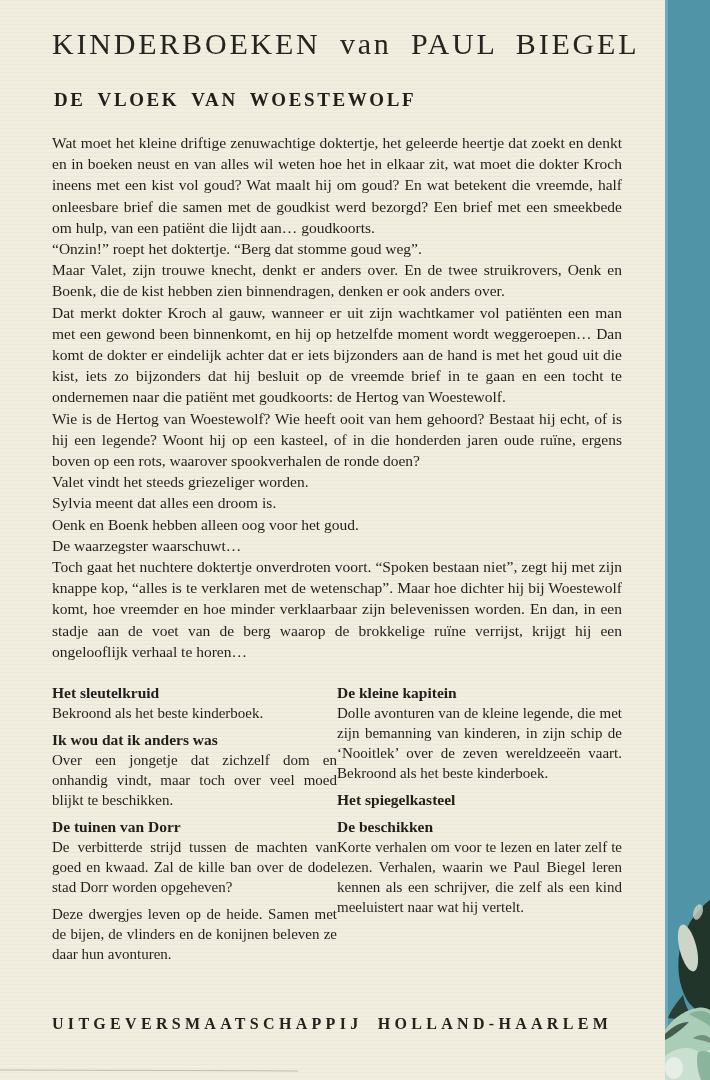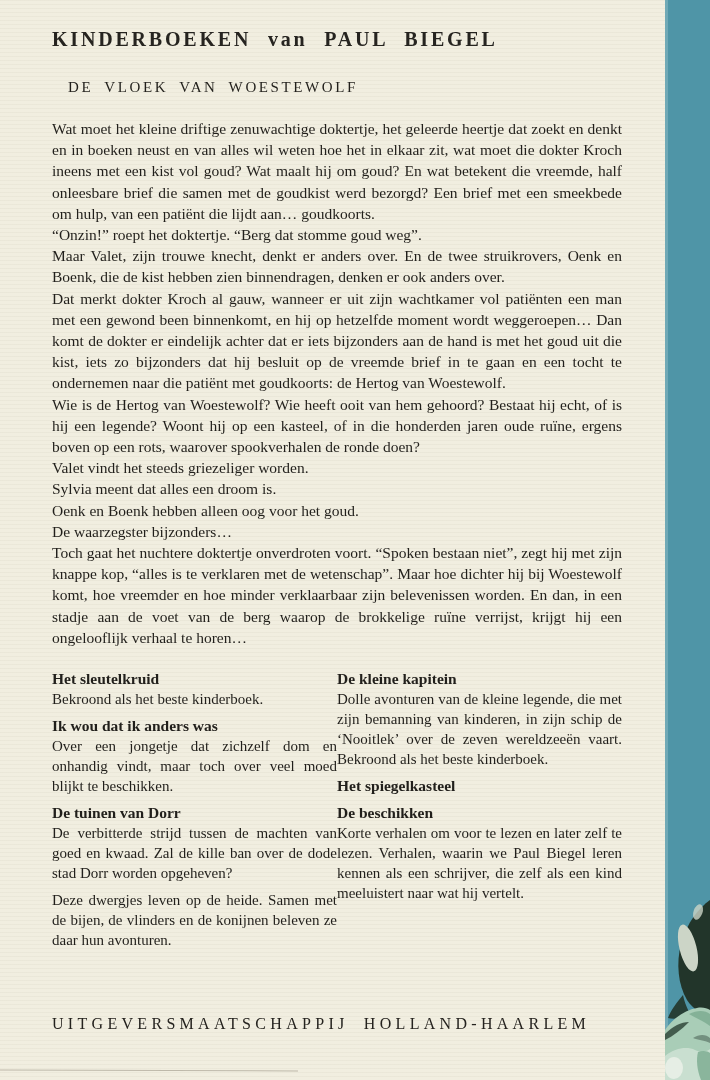--- a/index.html
+++ b/index.html
@@ -8,38 +8,38 @@
     background-color:#f1eee0;
     background-image:repeating-linear-gradient(180deg, rgba(120,110,85,.05) 0 1px, transparent 1px 4px);
     font-family:"Liberation Serif","DejaVu Serif",serif;
     color:#211f1b;
   }
   .content {
     position:absolute; top:0; left:0; width:665px; height:1080px;
     box-sizing:border-box; padding:0 43px 0 52px;
   }
   .title {
-    margin:29px 0 16px; font-size:20px; font-weight:700; line-height:1;
+    margin:29px 0 16px; font-size:30px; font-weight:400; line-height:1;
     letter-spacing:2.8px; word-spacing:9px; white-space:nowrap; color:#262420;
   }
   .subtitle {
-    margin:31px 16px 0; font-size:15px; font-weight:400; line-height:1;
+    margin:31px 2px 0; font-size:19px; font-weight:700; line-height:1;
     letter-spacing:2.6px; word-spacing:5px; white-space:nowrap;
   }
   .blurb { margin-top:23px; font-size:15.5px; line-height:21.2px; }
   .blurb p { margin:0; text-align:justify; }
   .columns { margin-top:21px; display:flex; font-size:15px; line-height:20px; }
   .col { flex:1; min-width:0; }
   .entry { margin-bottom:7px; }
   .entry h3 { margin:0; font-size:15.5px; font-weight:700; line-height:20px; }
   .entry p { margin:0; text-align:justify; }
   .publisher {
     position:absolute; left:52px; right:88px; top:1013px;
     text-align:center; font-size:16px; line-height:22px;
-    letter-spacing:4.3px; word-spacing:7px; white-space:nowrap; color:#24221e;
+    letter-spacing:4.3px; word-spacing:7px; white-space:nowrap; color:#24221e;font-weight:bold;
   }
   .stripe { position:absolute; top:0; right:0; width:45px; height:1080px; }
   .stripe svg { display:block; }
   .crease {
     position:absolute; left:0; bottom:9px; width:42%; height:1px;
     background:rgba(72,64,46,.30); transform:rotate(.15deg);
   }
 </style>
 </head>
 <body>
@@ -53,21 +53,21 @@
 
     <div class="blurb">
       <p>Wat moet het kleine driftige zenuwachtige doktertje, het geleerde heertje dat zoekt en denkt en in boeken neust en van alles wil weten hoe het in elkaar zit, wat moet die dokter Kroch ineens met een kist vol goud? Wat maalt hij om goud? En wat betekent die vreemde, half onleesbare brief die samen met de goudkist werd bezorgd? Een brief met een smeekbede om hulp, van een patiënt die lijdt aan… goudkoorts.</p>
       <p>“Onzin!” roept het doktertje. “Berg dat stomme goud weg”.</p>
       <p>Maar Valet, zijn trouwe knecht, denkt er anders over. En de twee struikrovers, Oenk en Boenk, die de kist hebben zien binnendragen, denken er ook anders over.</p>
       <p>Dat merkt dokter Kroch al gauw, wanneer er uit zijn wachtkamer vol patiënten een man met een gewond been binnenkomt, en hij op hetzelfde moment wordt weggeroepen… Dan komt de dokter er eindelijk achter dat er iets bijzonders aan de hand is met het goud uit die kist, iets zo bijzonders dat hij besluit op de vreemde brief in te gaan en een tocht te ondernemen naar die patiënt met goudkoorts: de Hertog van Woestewolf.</p>
       <p>Wie is de Hertog van Woestewolf? Wie heeft ooit van hem gehoord? Bestaat hij echt, of is hij een legende? Woont hij op een kasteel, of in die honderden jaren oude ruïne, ergens boven op een rots, waarover spookverhalen de ronde doen?</p>
       <p>Valet vindt het steeds griezeliger worden.</p>
       <p>Sylvia meent dat alles een droom is.</p>
       <p>Oenk en Boenk hebben alleen oog voor het goud.</p>
-      <p>De waarzegster bijzonders…</p>
+      <p>De waarzegster waarschuwt…</p>
       <p>Toch gaat het nuchtere doktertje onverdroten voort. “Spoken bestaan niet”, zegt hij met zijn knappe kop, “alles is te verklaren met de wetenschap”. Maar hoe dichter hij bij Woestewolf komt, hoe vreemder en hoe minder verklaarbaar zijn belevenissen worden. En dan, in een stadje aan de voet van de berg waarop de brokkelige ruïne verrijst, krijgt hij een ongelooflijk verhaal te horen…</p>
     </div>
 
     <div class="columns">
       <div class="col">
         <div class="entry">
           <h3>Het sleutelkruid</h3>
           <p>Bekroond als het beste kinderboek.</p>
         </div>
         <div class="entry">

